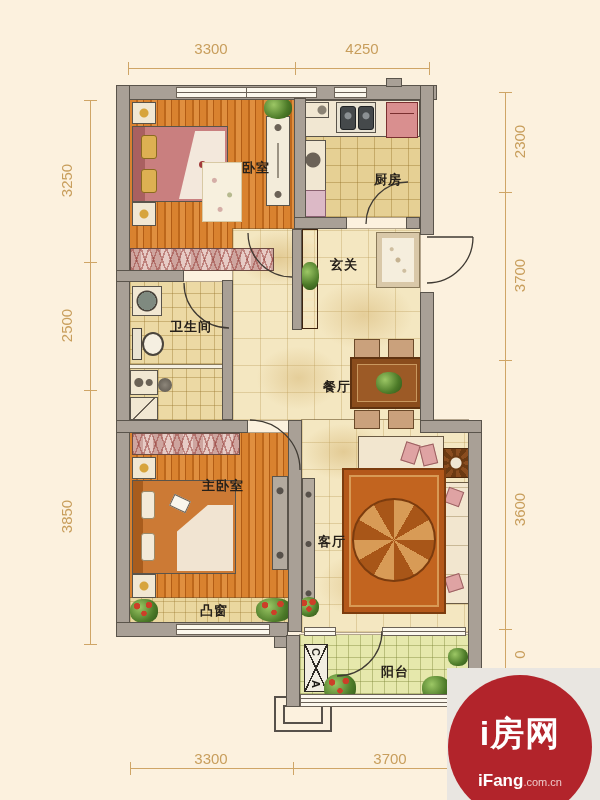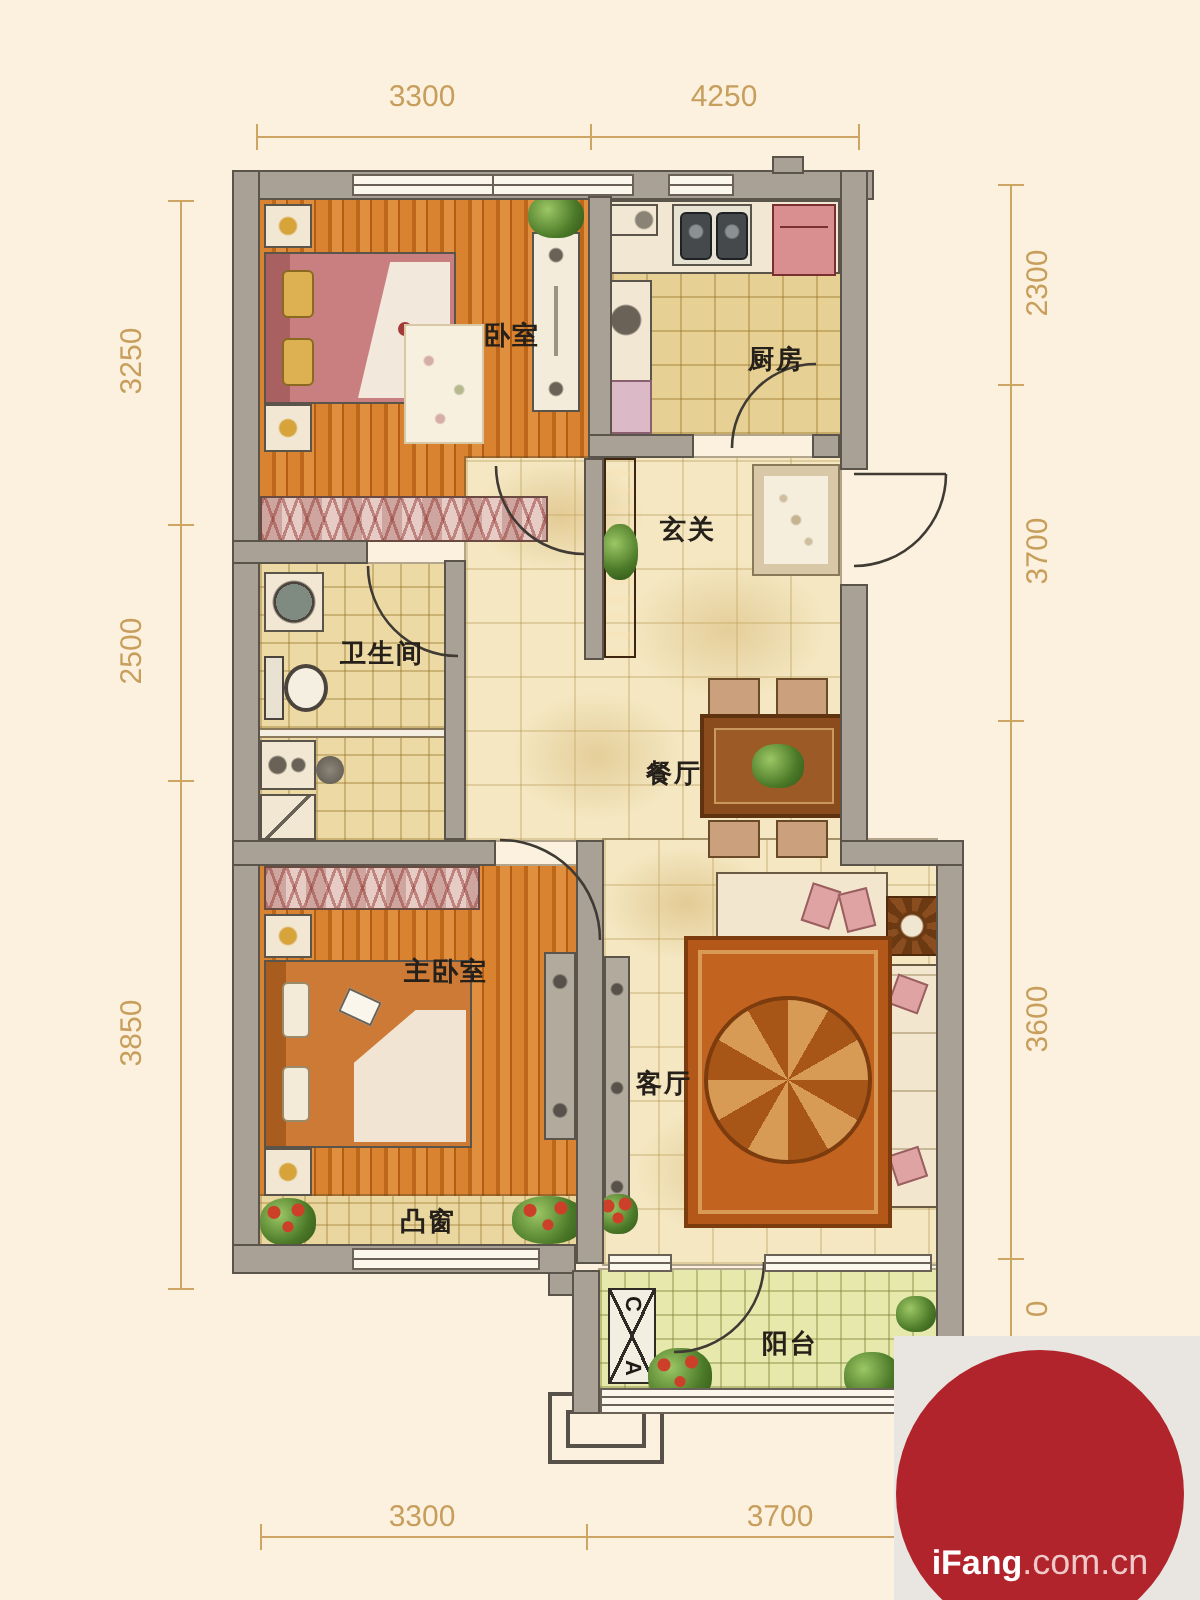--- a/index.html
+++ b/index.html
@@ -63,21 +63,21 @@
   .ac{position:absolute;box-sizing:border-box;background:#f2eee2;border:1px solid #2e2a24;z-index:3;
     background-image:linear-gradient(to bottom right,transparent 48%,#2e2a24 48% 52%,transparent 52%),
       linear-gradient(to top right,transparent 48%,#2e2a24 48% 52%,transparent 52%);}
   .ac span{position:absolute;left:50%;font-size:11px;font-weight:bold;color:#1e1b16;transform:translateX(-50%) rotate(90deg);}
   
   #logo-box{position:absolute;left:447px;top:668px;width:153px;height:132px;background:#e9e6e1;z-index:10;}
   #logo-circle{position:absolute;left:1px;top:7px;width:144px;height:144px;border-radius:50%;background:#b2242b;}
   #logo-title{position:absolute;left:0;top:36px;width:100%;text-align:center;color:#ffffff;font-weight:bold;font-size:34px;letter-spacing:1px;}
   #logo-site{position:absolute;left:0;top:96px;width:100%;text-align:center;color:#ffffff;}
   #logo-site .b{font-weight:bold;font-size:17px;color:#ffffff;}
-  #logo-site .s{font-size:18px;color:#eec9c9;}
+  #logo-site .s{font-size:11px;color:#eec9c9;}
   .step{position:absolute;box-sizing:border-box;border:2px solid #57514a;background:#fcf1de;z-index:3;}
 </style>
 </head>
 <body>
 
 <div id="app">
 
   <div class="floor wood" style="left:130px;top:100px;width:164px;height:170px;"></div>
   <div class="floor tiles-kitchen" style="left:306px;top:98px;width:114px;height:119px;"></div>
   <div class="floor tiles-hall" style="left:233px;top:229px;width:187px;height:191px;"></div>
@@ -248,19 +248,20 @@
 
   <div class="dline" style="left:130px;top:768px;width:375px;height:1px;"></div>
   <div class="tick" style="left:130px;top:762px;width:1px;height:13px;"></div>
   <div class="tick" style="left:293px;top:762px;width:1px;height:13px;"></div>
   <div class="tick" style="left:450px;top:762px;width:1px;height:13px;"></div>
   <div class="dim-label" style="left:171px;top:750px;">3300</div>
   <div class="dim-label" style="left:350px;top:750px;">3700</div>
 
   <div id="logo-box">
     <div id="logo-circle">
+      <div id="logo-title">i房网</div>
       <div id="logo-site">
         <span class="b">iFang</span><span class="s">.com.cn</span>
       </div>
     </div>
   </div>
 
 </div>
 
 </body></html>

